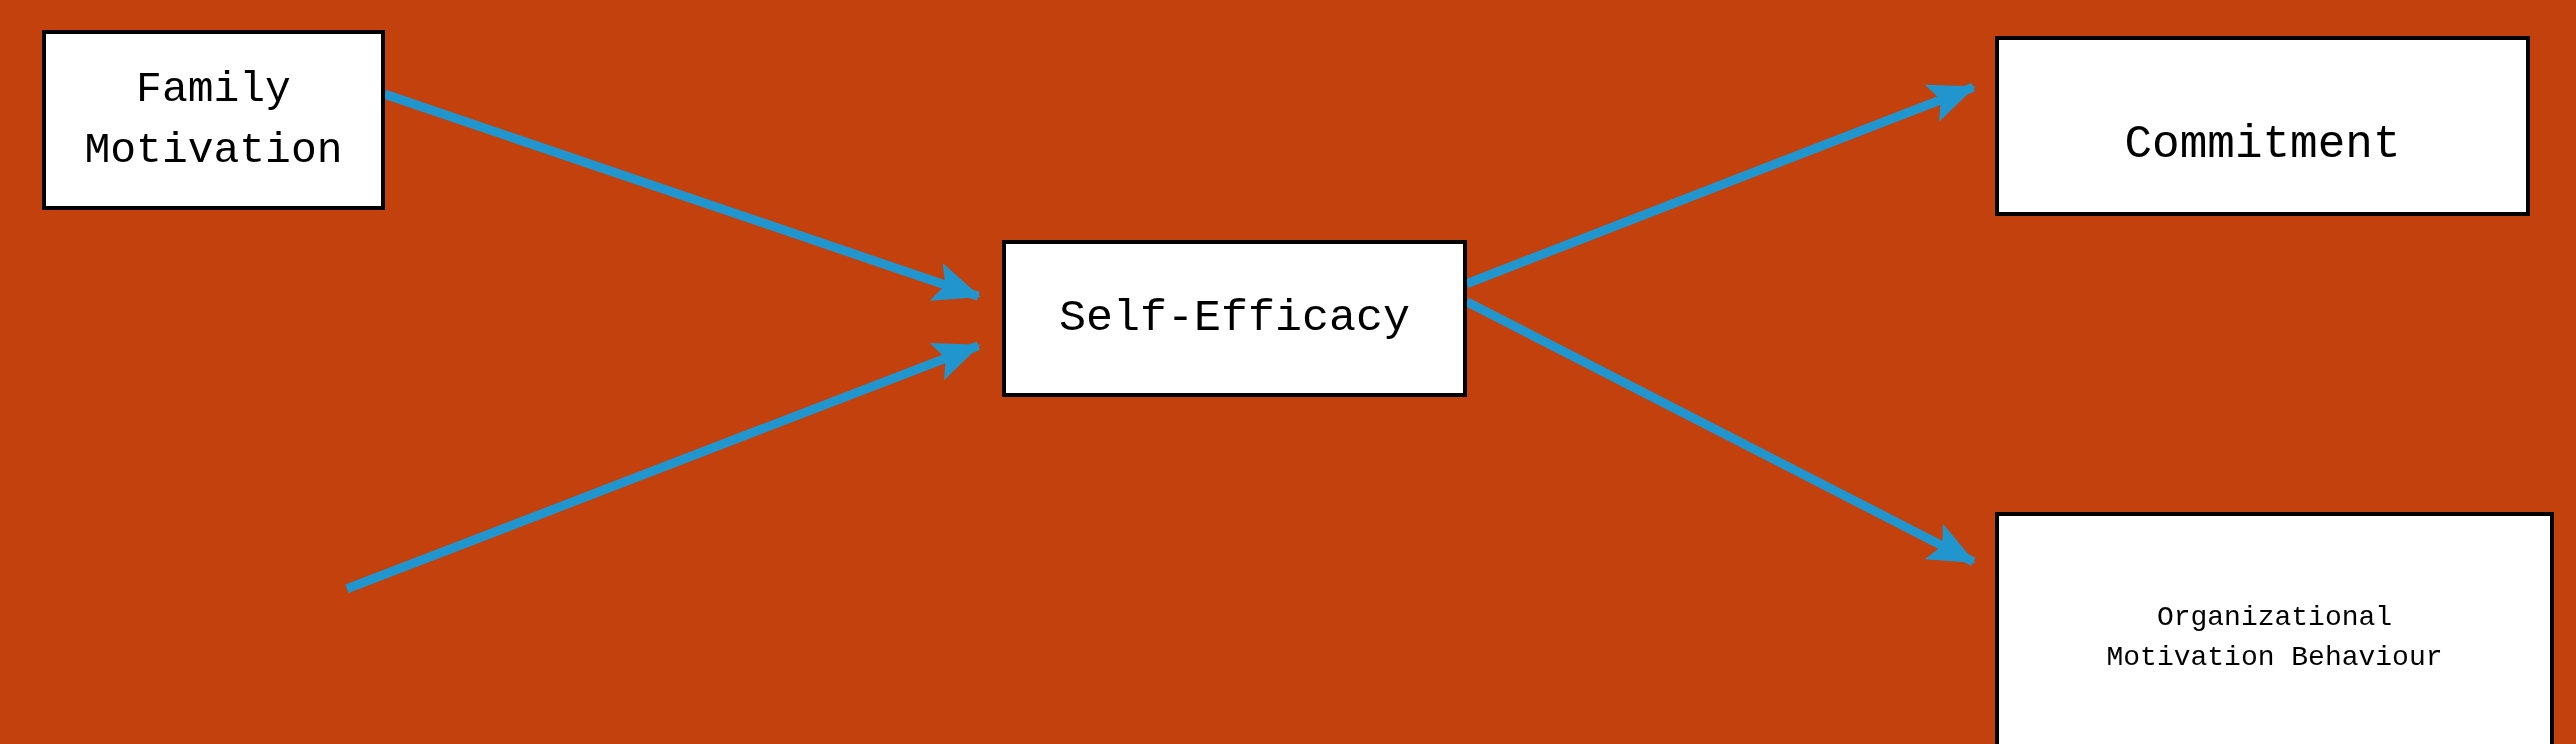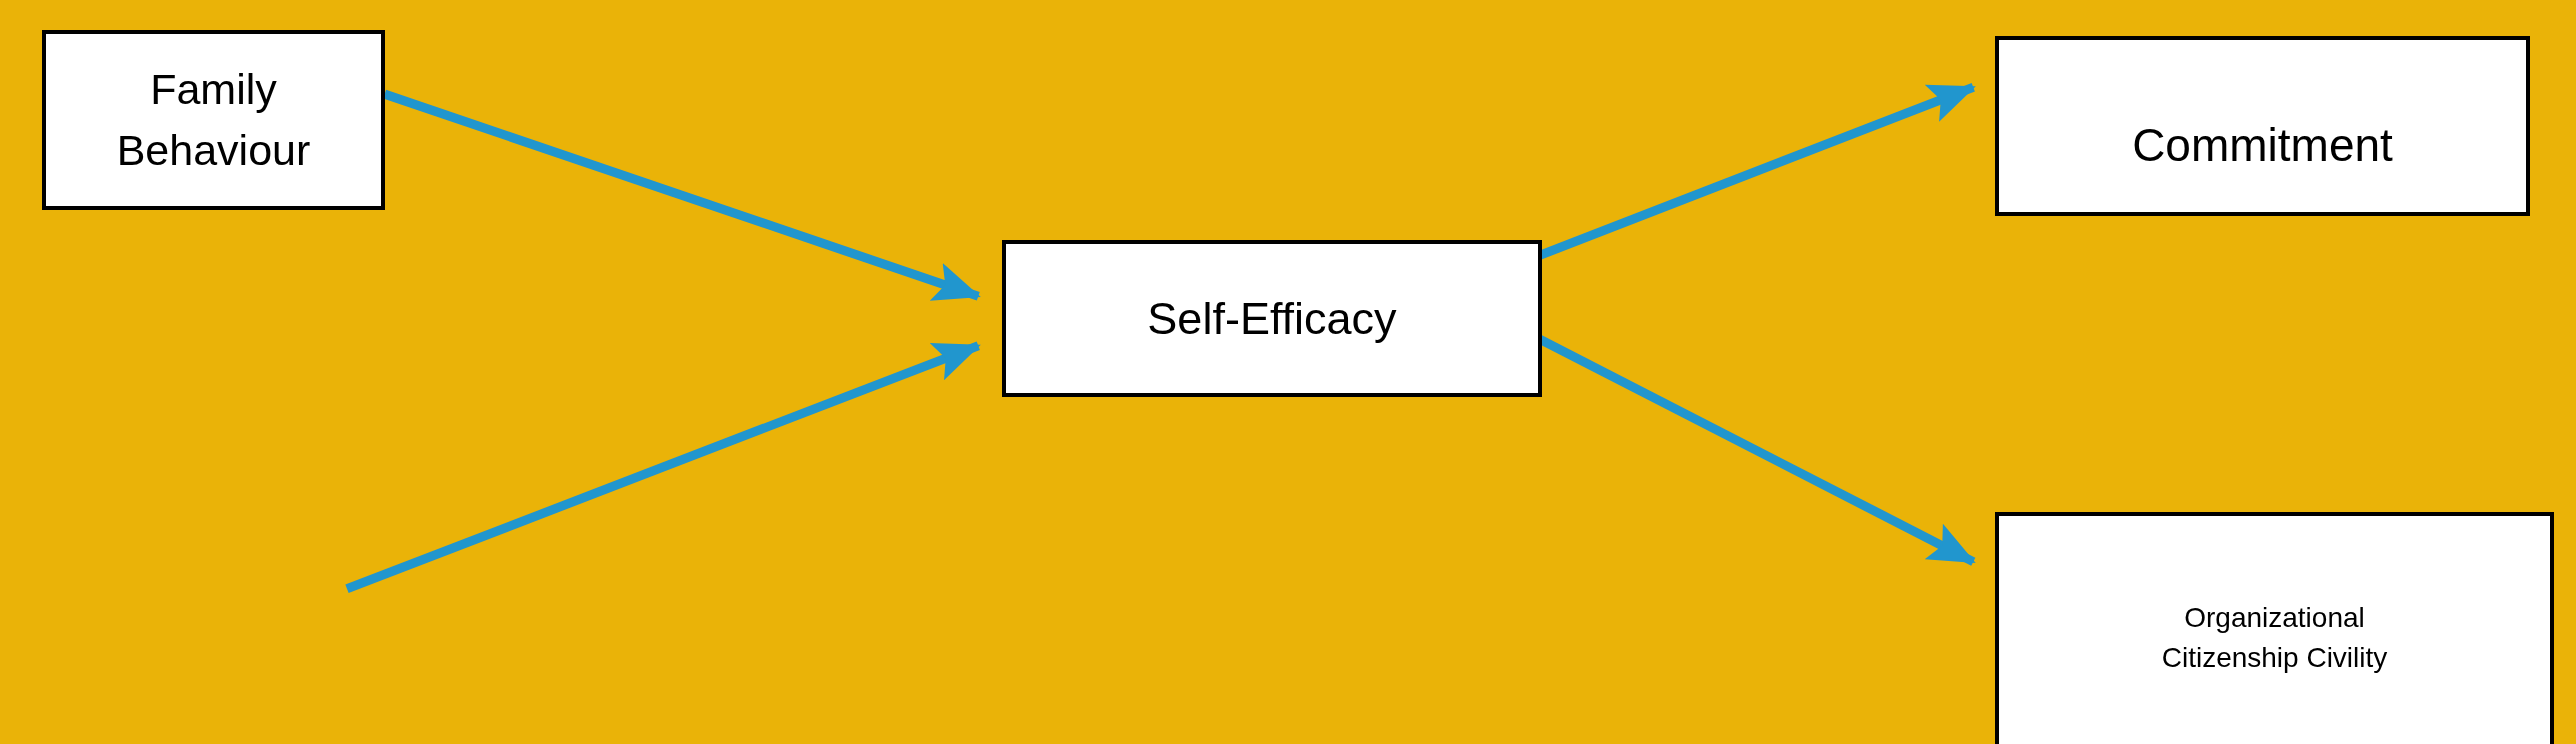--- a/index.html
+++ b/index.html
@@ -5,23 +5,23 @@
 <style>
   html, body {
     margin: 0;
     padding: 0;
     background: #ffffff;
   }
   #canvas {
     position: relative;
     width: 2576px;
     height: 745px;
-    background: #eab308;
+    background: #c2410c;
     overflow: hidden;
-    font-family: Liberation Sans, sans-serif;
+    font-family: Liberation Mono, monospace;
   }
   #arrow-layer {
     position: absolute;
     left: 0;
     top: 0;
     width: 2576px;
     height: 745px;
     pointer-events: none;
   }
   .node {
@@ -45,21 +45,21 @@
   
   #node-family-motivation {
     left: 42px;  top: 30px;  width: 343px;  height: 180px;
     font-size: 43px;
   }
   #node-civility {
     left: 43px;  top: 502px;  width: 304px;  height: 175px;
     font-size: 43px;
   }
   #node-self-efficacy {
-    left: 1002px; top: 240px; width: 540px; height: 157px;
+    left: 1002px; top: 240px; width: 465px; height: 157px;
     font-size: 45px;
   }
   #node-affective-commitment {
     left: 1995px; top: 36px;  width: 535px; height: 180px;
     font-size: 43px;
   }
   #node-ocb {
     left: 1995px; top: 512px; width: 559px; height: 252px;
     font-size: 28px;
   }
@@ -81,31 +81,31 @@
 
     <line x1="498" y1="845" x2="1404" y2="496" stroke="#2196ce" stroke-width="13" marker-end="url(#arrowhead)"></line>
 
     <line x1="2105" y1="407" x2="2832" y2="125" stroke="#2196ce" stroke-width="13" marker-end="url(#arrowhead)"></line>
 
     <line x1="2105" y1="433" x2="2832" y2="806" stroke="#2196ce" stroke-width="13" marker-end="url(#arrowhead)"></line>
   </svg>
 
   <div class="node" id="node-family-motivation">
     <span class="line line-0">Family</span>
-    <span class="line line-1">Behaviour</span>
+    <span class="line line-1">Motivation</span>
   </div>
 
 
   <div class="node" id="node-self-efficacy">
     <span class="line line-0">Self-Efficacy</span>
   </div>
 
   <div class="node" id="node-affective-commitment">
     <span class="line line-1">Commitment</span>
   </div>
 
   <div class="node" id="node-ocb">
     <span class="line line-0">Organizational</span>
-    <span class="line line-1">Citizenship Civility</span>
+    <span class="line line-1">Motivation Behaviour</span>
   </div>
 
 </div>
 
 
 </body></html>

